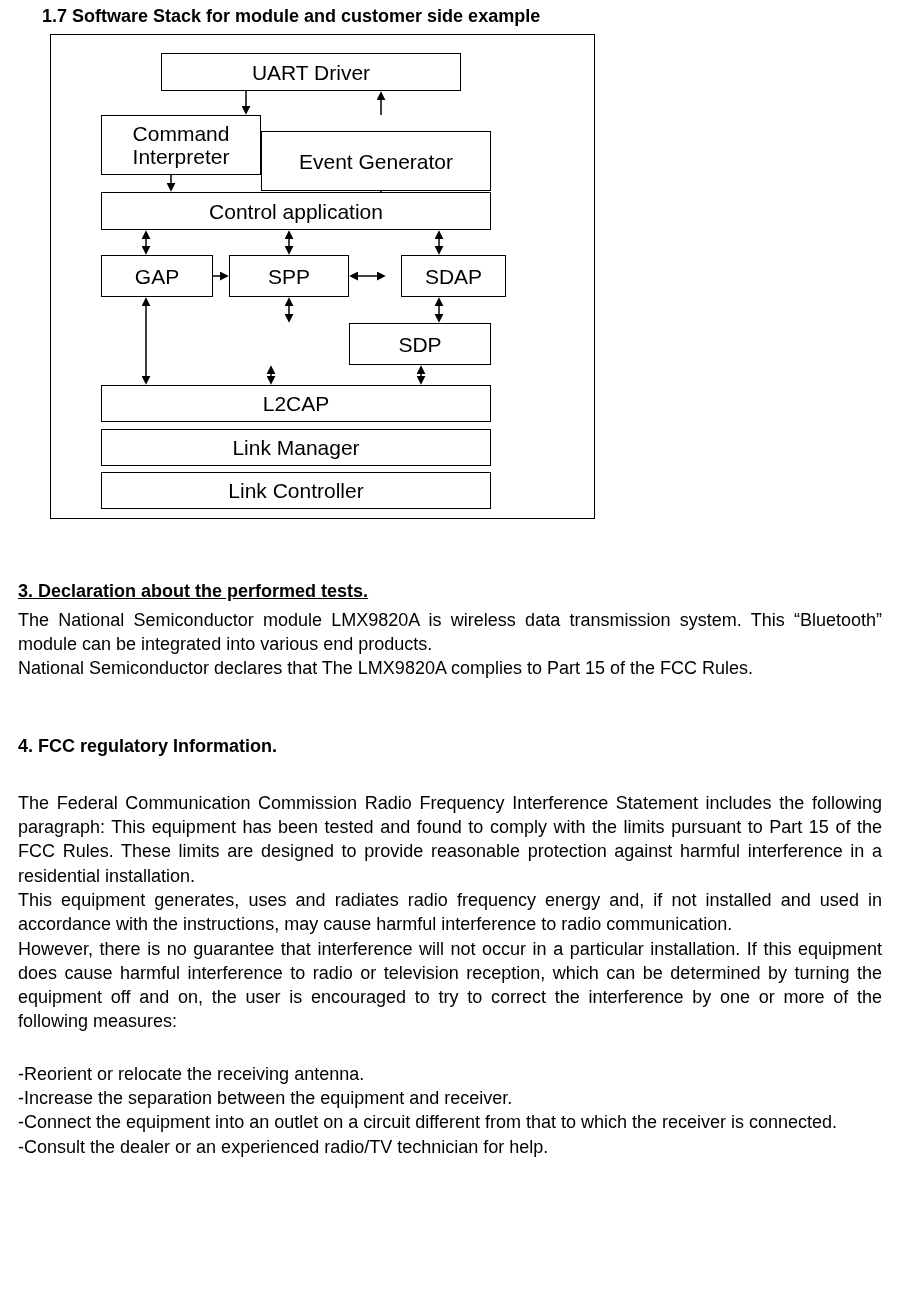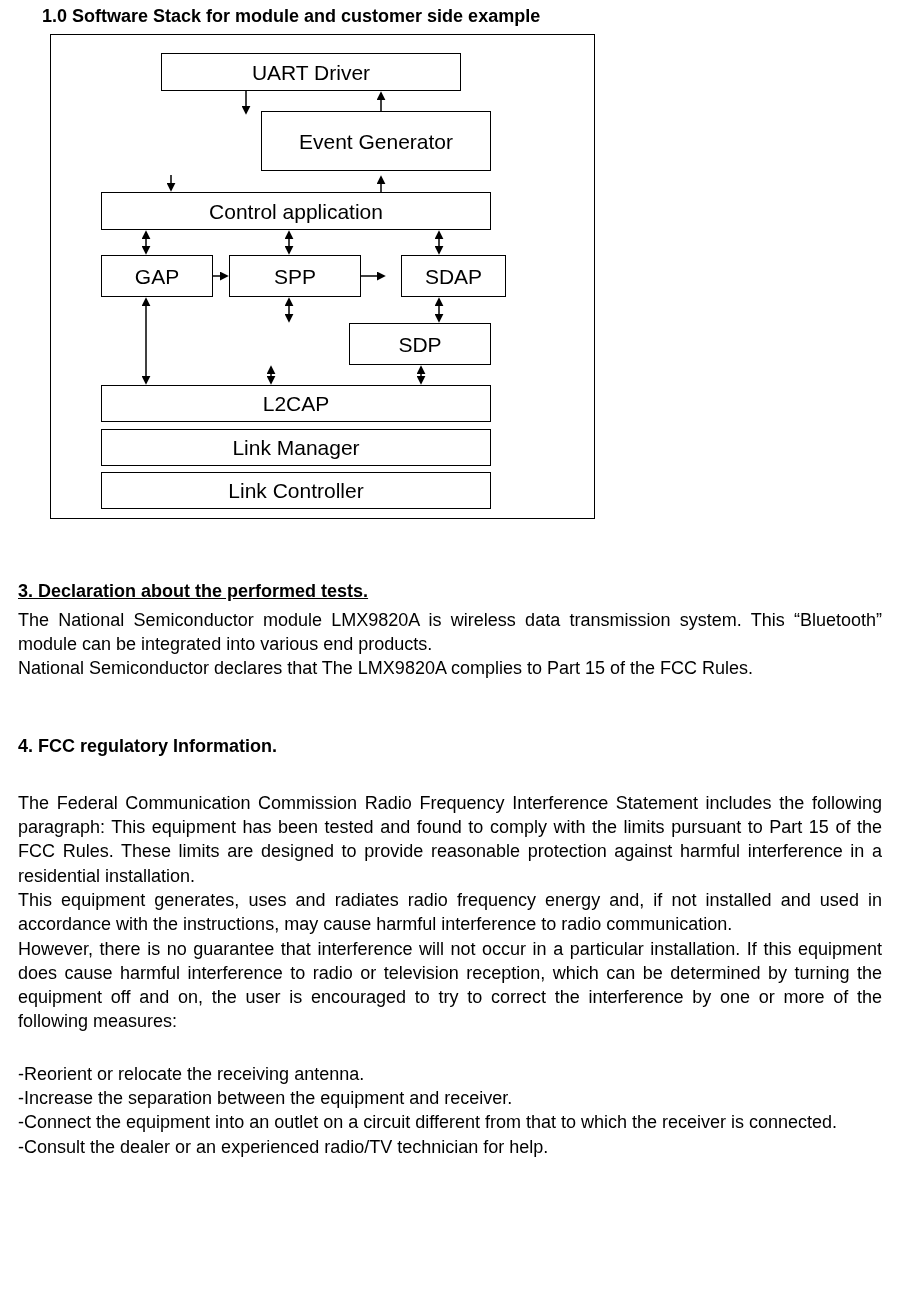--- a/index.html
+++ b/index.html
@@ -37,39 +37,39 @@
       background: #fff;
       display: flex;
       align-items: center;
       justify-content: center;
       font-size: 21px;
       line-height: 1.1;
       text-align: center;
     }
     .uart-driver { left: 110px; top: 18px; width: 300px; height: 38px; font-size: 24px; }
     .cmd-interp   { left: 50px;  top: 80px; width: 160px; height: 60px; }
-    .evt-gen      { left: 210px; top: 76px; width: 230px; height: 60px; border-left: none; }
+    .evt-gen      { left: 210px; top: 96px; width: 230px; height: 60px; border-left: none; }
     .ctrl-app     { left: 50px;  top: 157px; width: 390px; height: 38px; font-size: 23px; }
     .gap          { left: 50px;  top: 220px; width: 112px;  height: 42px; }
-    .spp          { left: 178px; top: 220px; width: 132px; height: 42px; font-size: 24px; }
+    .spp          { left: 178px; top: 220px; width: 120px; height: 42px; font-size: 24px; }
     .sdap         { left: 350px; top: 220px; width: 105px; height: 42px; }
     .rfcomm       { left: 142px; top: 288px; width: 156px; height: 42px; }
     .sdp          { left: 298px; top: 288px; width: 142px; height: 42px; border-left: none; }
     .l2cap        { left: 50px;  top: 350px; width: 390px; height: 37px; font-size: 24px; }
     .linkmgr      { left: 50px;  top: 394px; width: 390px; height: 37px; font-size: 23px; }
     .linkctrl     { left: 50px;  top: 437px; width: 390px; height: 37px; font-size: 23px; }
     p.justify { text-align: justify; margin: 0; }
     .spacer-md { height: 28px; }
     .spacer-lg { height: 50px; }
     svg.connectors { position: absolute; left: 0; top: 0; width: 545px; height: 485px; pointer-events: none; }
   </style>
 </head>
 <body>
 
-<div class="section-heading">1.0 Software Stack for module and customer side example</div>
+<div class="section-heading">1.7 Software Stack for module and customer side example</div>
 
 <div class="diagram-wrapper">
   <svg class="connectors" viewBox="0 0 545 485">
     <defs>
       <marker id="ah" viewBox="0 0 10 10" refX="8" refY="5" markerWidth="6" markerHeight="6" orient="auto-start-reverse">
         <path d="M 0 0 L 10 5 L 0 10 z" fill="#000"></path>
       </marker>
     </defs>
 
     <line x1="195" y1="56" x2="195" y2="78" stroke="#000" stroke-width="1.5" marker-end="url(#ah)"></line>
@@ -95,20 +95,21 @@
     <line x1="238" y1="264" x2="238" y2="286" stroke="#000" stroke-width="1.5" marker-start="url(#ah)" marker-end="url(#ah)"></line>
 
     <line x1="388" y1="264" x2="388" y2="286" stroke="#000" stroke-width="1.5" marker-start="url(#ah)" marker-end="url(#ah)"></line>
 
     <line x1="220" y1="332" x2="220" y2="348" stroke="#000" stroke-width="1.5" marker-start="url(#ah)" marker-end="url(#ah)"></line>
 
     <line x1="370" y1="332" x2="370" y2="348" stroke="#000" stroke-width="1.5" marker-start="url(#ah)" marker-end="url(#ah)"></line>
   </svg>
 
   <div class="box uart-driver">UART Driver</div>
+  <div class="box cmd-interp">Command Interpreter</div>
   <div class="box evt-gen">Event Generator</div>
   <div class="box ctrl-app">Control application</div>
   <div class="box gap">GAP</div>
   <div class="box spp">SPP</div>
   <div class="box sdap">SDAP</div>
   <div class="box sdp">SDP</div>
   <div class="box l2cap">L2CAP</div>
   <div class="box linkmgr">Link Manager</div>
   <div class="box linkctrl">Link Controller</div>
 </div>

